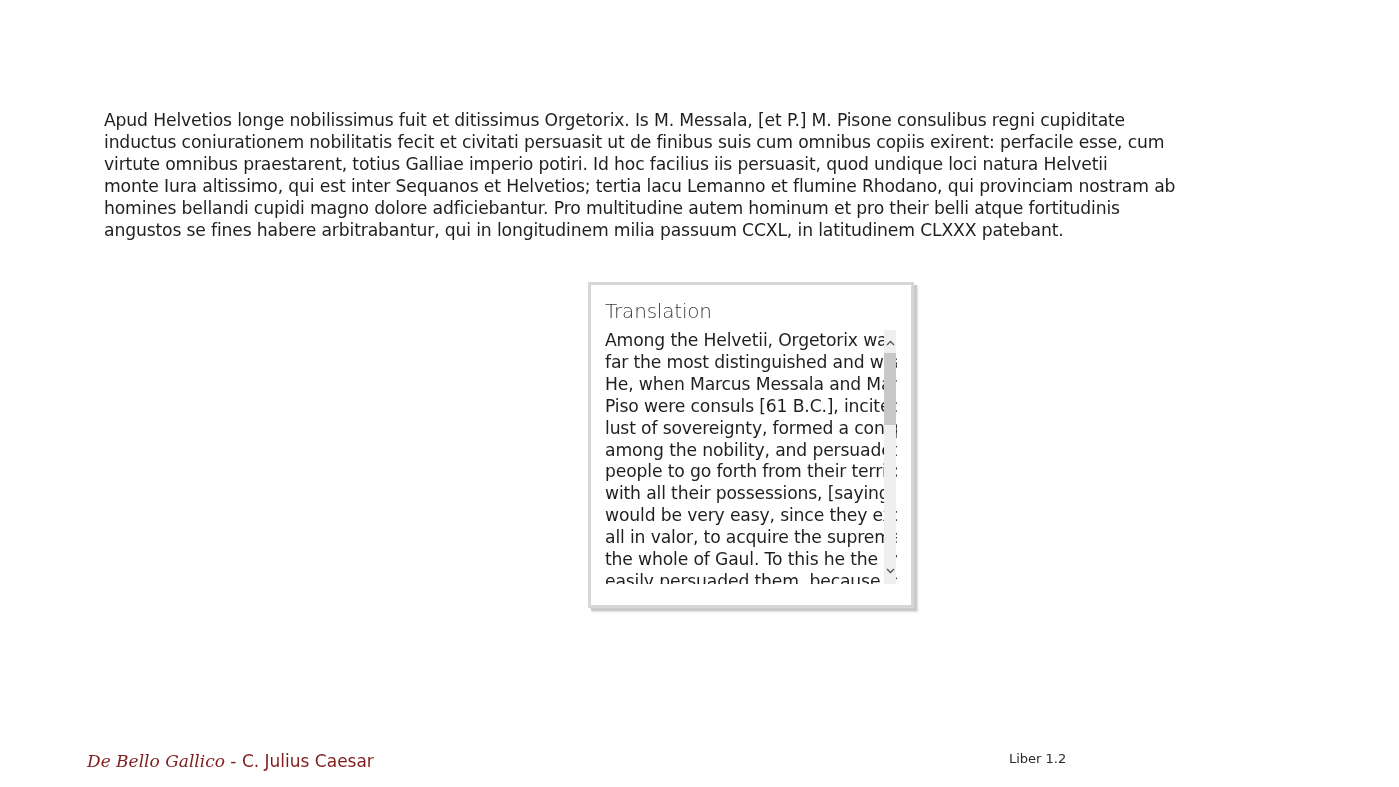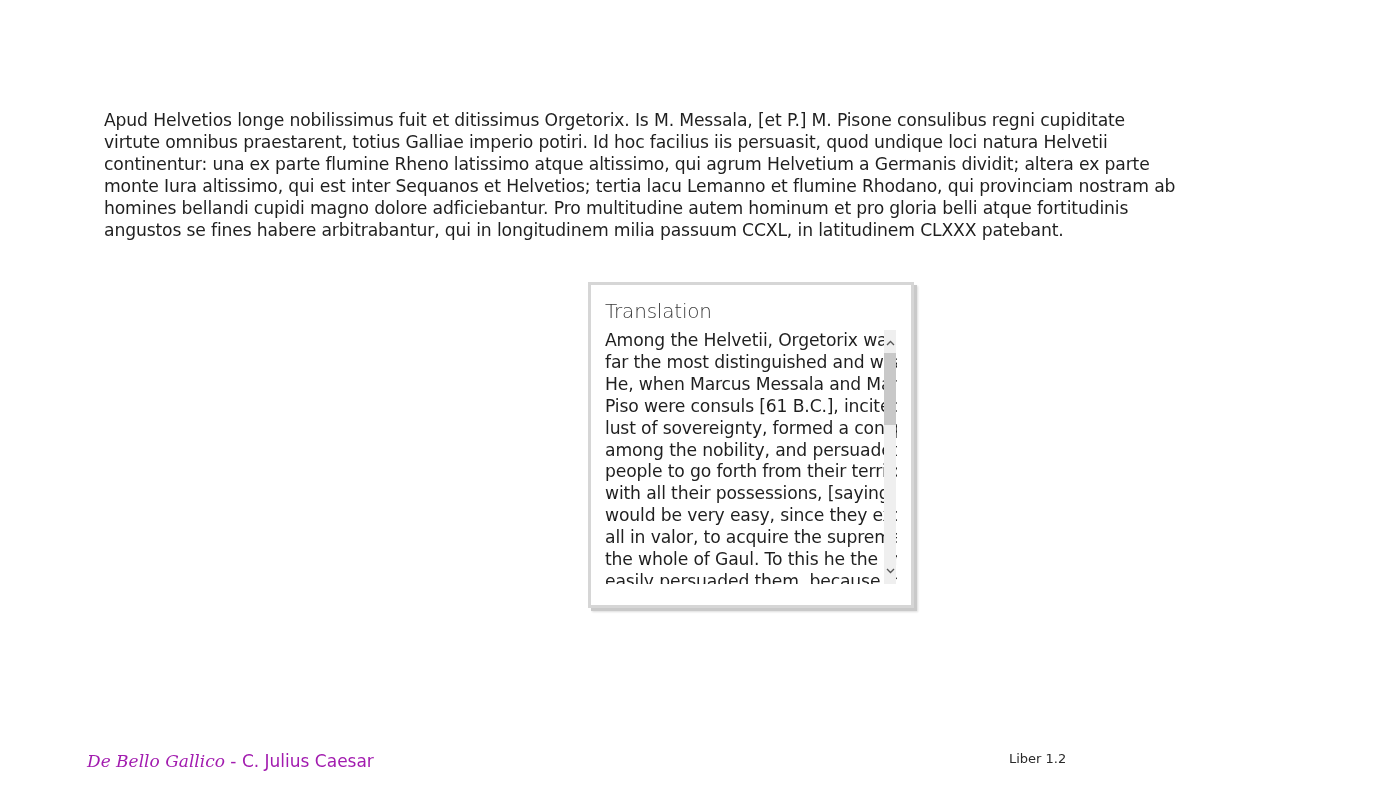--- a/index.html
+++ b/index.html
@@ -102,45 +102,45 @@
       top: 23px;
       width: 12px;
       height: 72px;
       background: #c8c8c8;
     }
     .footer-left {
       position: absolute;
       left: 87px;
       top: 751px;
       font-size: 17px;
-      color: #a21caf;
+      color: #7f1d1d;
       white-space: nowrap;
     }
     .footer-left .book-title {
       font-family: "DejaVu Serif", "Liberation Serif", serif;
       font-style: italic;
     }
     .footer-right {
       position: absolute;
       left: 1009px;
       top: 751px;
       font-size: 13px;
       color: #2a2a2a;
       white-space: nowrap;
     }
   </style>
 </head>
 <body>
 
 <div class="latin-text">
   <span class="line">Apud Helvetios longe nobilissimus fuit et ditissimus Orgetorix. Is M. Messala, [et P.] M. Pisone consulibus regni cupiditate</span>
+  <span class="line">inductus coniurationem nobilitatis fecit et civitati persuasit ut de finibus suis cum omnibus copiis exirent: perfacile esse, cum</span>
   <span class="line">virtute omnibus praestarent, totius Galliae imperio potiri. Id hoc facilius iis persuasit, quod undique loci natura Helvetii</span>
-  <span class="line">continentur: una ex parte flumine Rheno latissimo atque altissimo, qui agrum Helvetium a Germanis dividit; altera ex parte</span>
   <span class="line">monte Iura altissimo, qui est inter Sequanos et Helvetios; tertia lacu Lemanno et flumine Rhodano, qui provinciam nostram ab</span>
-  <span class="line">homines bellandi cupidi magno dolore adficiebantur. Pro multitudine autem hominum et pro gloria belli atque fortitudinis</span>
+  <span class="line">homines bellandi cupidi magno dolore adficiebantur. Pro multitudine autem hominum et pro their belli atque fortitudinis</span>
   <span class="line">angustos se fines habere arbitrabantur, qui in longitudinem milia passuum CCXL, in latitudinem CLXXX patebant.</span>
 </div>
 
 <div class="translation-panel">
   <h2 class="translation-title">Translation</h2>
   <div class="translation-scroll">
     <div class="translation-body">
       <span class="line">Among the Helvetii, Orgetorix was by</span>
       <span class="line">far the most distinguished and wealthy.</span>
       <span class="line">He, when Marcus Messala and Marcus</span>

